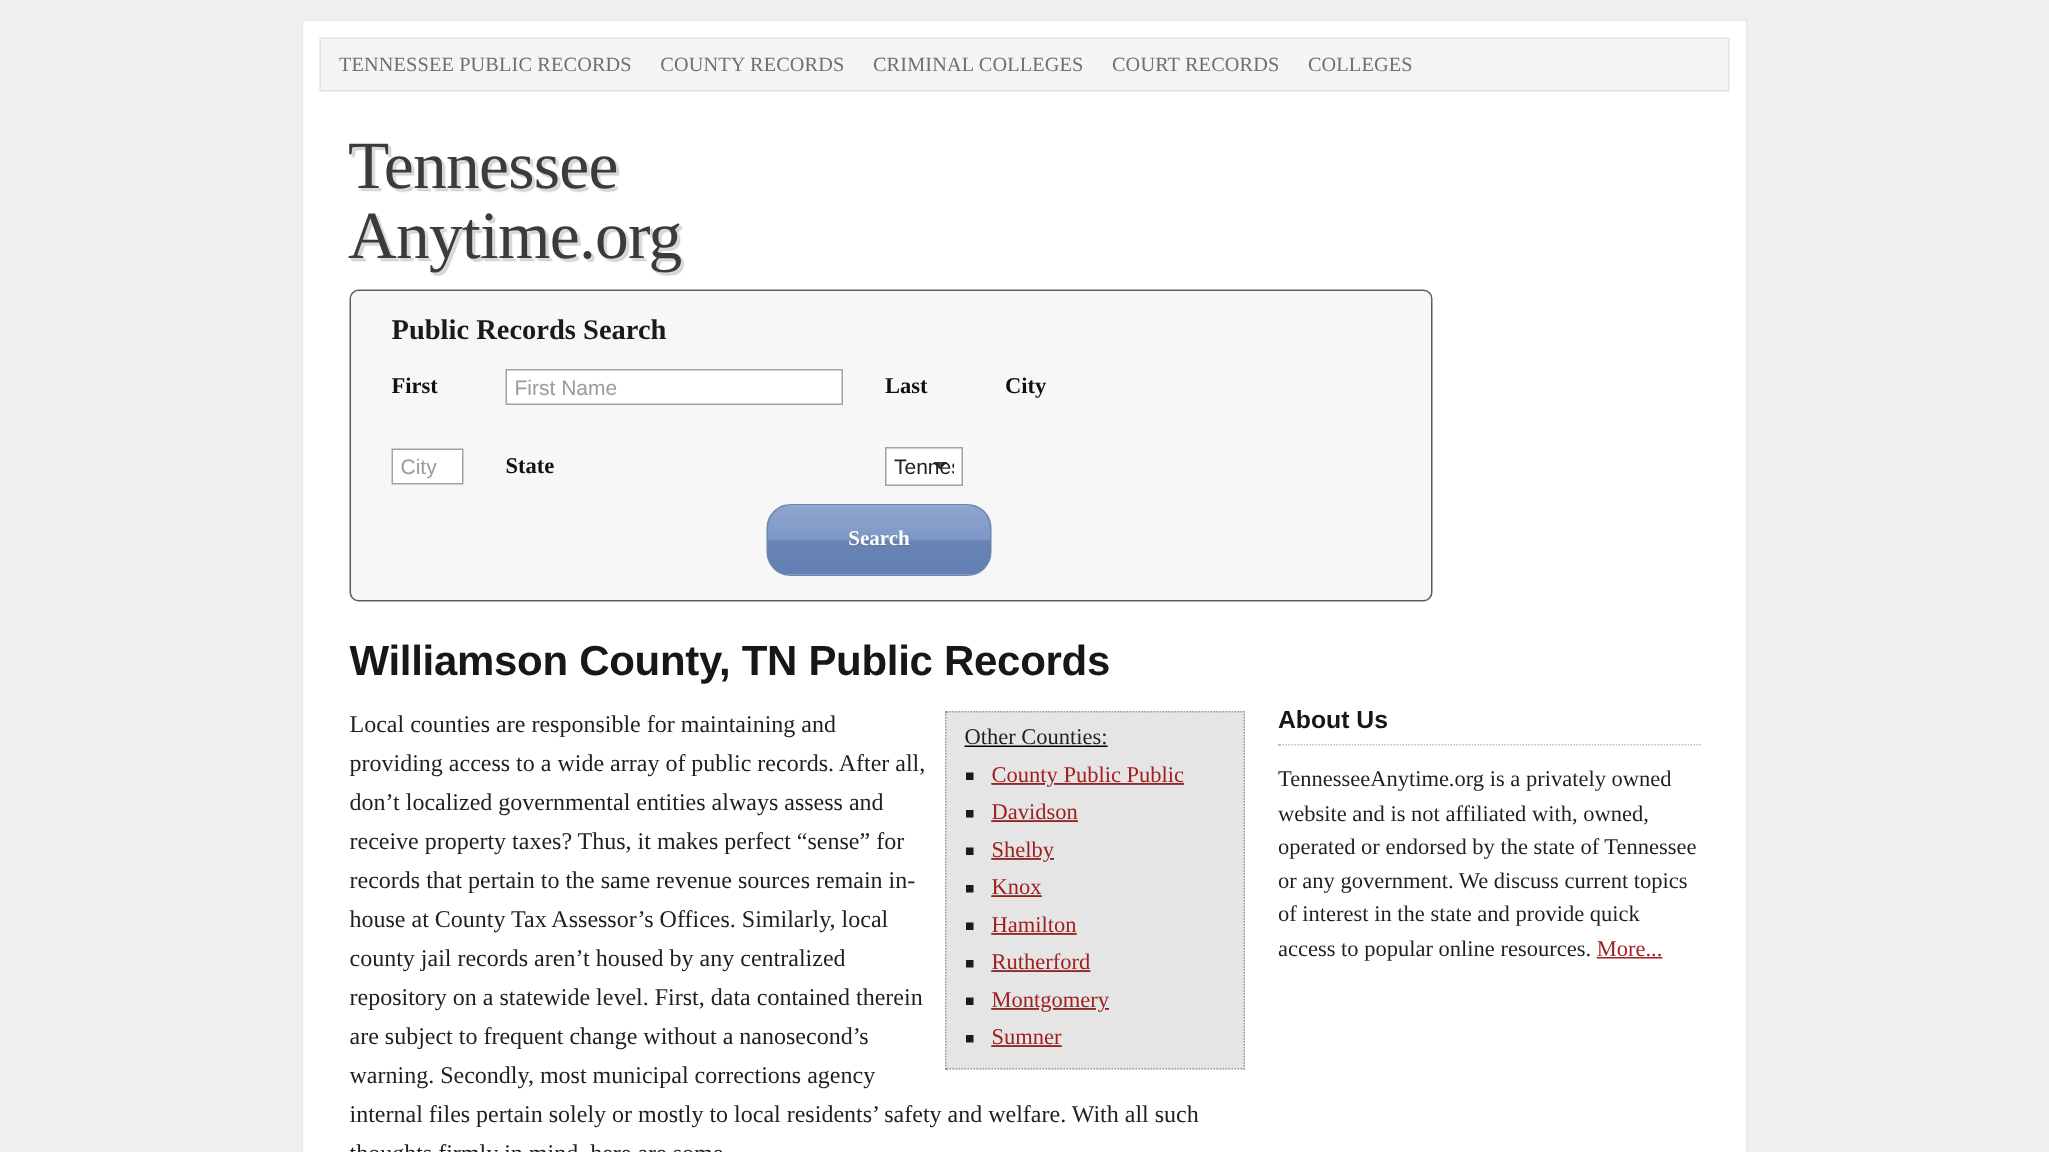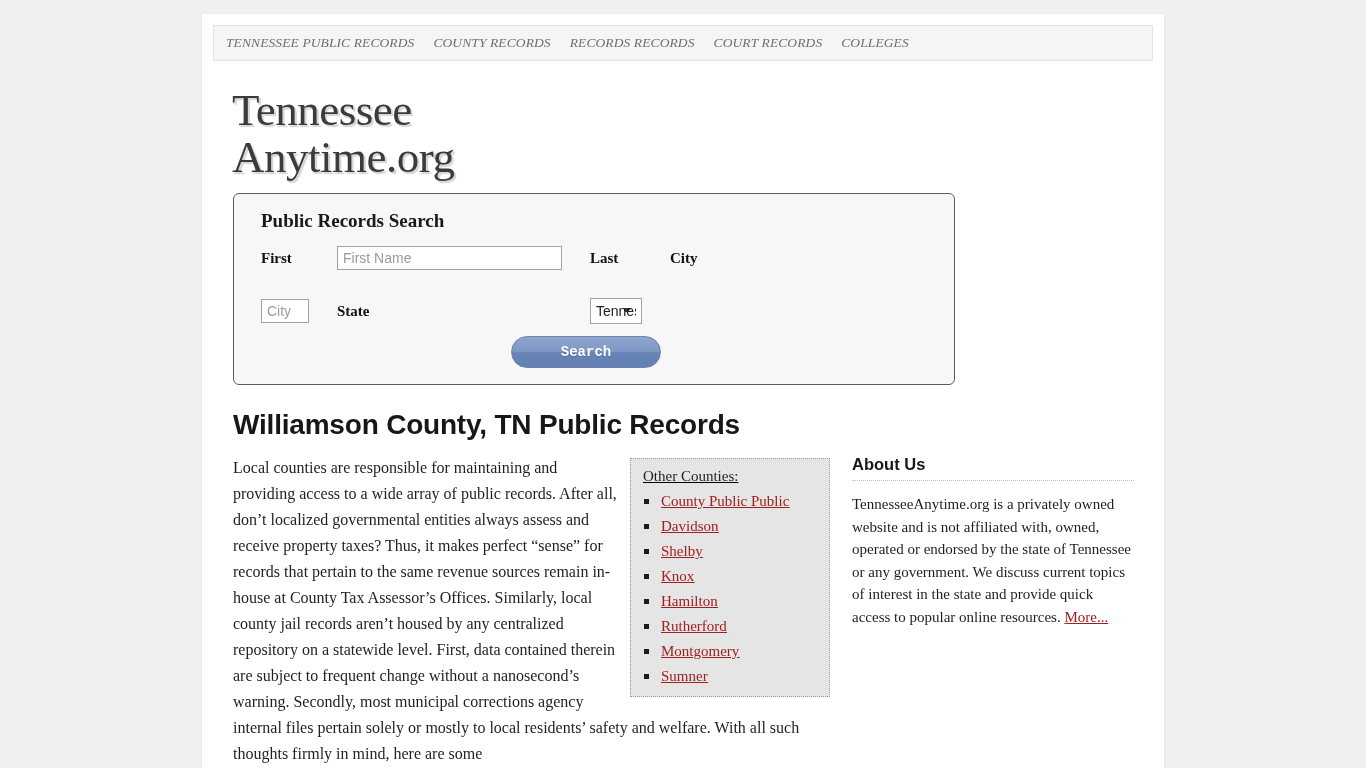--- a/index.html
+++ b/index.html
@@ -38,21 +38,20 @@
     box-sizing: border-box;
   }
   .topnav a {
     color: #6e6e74;
     text-decoration: none;
     font-family: "Liberation Serif", serif;
     font-size: 13.5px;
     letter-spacing: .1px;
     margin-right: 19px;
     white-space: nowrap;
-    font-style: italic;
   }
 
   
   .logo {
     margin: 26px 0 0 30px;
     font-family: "Liberation Serif", serif;
     font-size: 45px;
     line-height: 47px;
     color: #3b3b3b;
     letter-spacing: -0.5px;
@@ -123,26 +122,26 @@
     background-size: 5px 5px, 5px 5px;
     background-repeat: no-repeat;
   }
   .btn-row {
     text-align: center;
     margin-top: 12px;
     margin-left: -16px;
   }
   .search-btn {
     width: 150px;
-    height: 32px;
+    height: 48px;
     border: 1px solid #6d84ae;
     border-radius: 16px;
     background: linear-gradient(to bottom, #8ea5ce 0%, #7e98c6 48%, #6984b6 52%, #6280b4 100%);
     color: #ffffff;
-    font-family: Liberation Mono, monospace;
+    font-family: Liberation Serif, serif;
     font-weight: bold;
     font-size: 14px;
     cursor: pointer;
     text-shadow: 0 1px 1px rgba(0,0,0,.18);
   }
 
   
   h1.page-title {
     font-family: "Liberation Sans", sans-serif;
     font-size: 28px;
@@ -262,21 +261,21 @@
   }
 </style>
 </head>
 <body>
 
 <div class="page-wrap">
 
   <nav class="topnav">
     <a href="#">TENNESSEE PUBLIC RECORDS</a>
     <a href="#">COUNTY RECORDS</a>
-    <a href="#">RECORDS RECORDS</a>
+    <a href="#">CRIMINAL COLLEGES</a>
     <a href="#">COURT RECORDS</a>
     <a href="#">COLLEGES</a>
   </nav>
 
   <div class="logo">
     <span class="l1">Tennessee</span>
     <span class="l2">Anytime.org</span>
   </div>
 
   <section class="search-panel">

